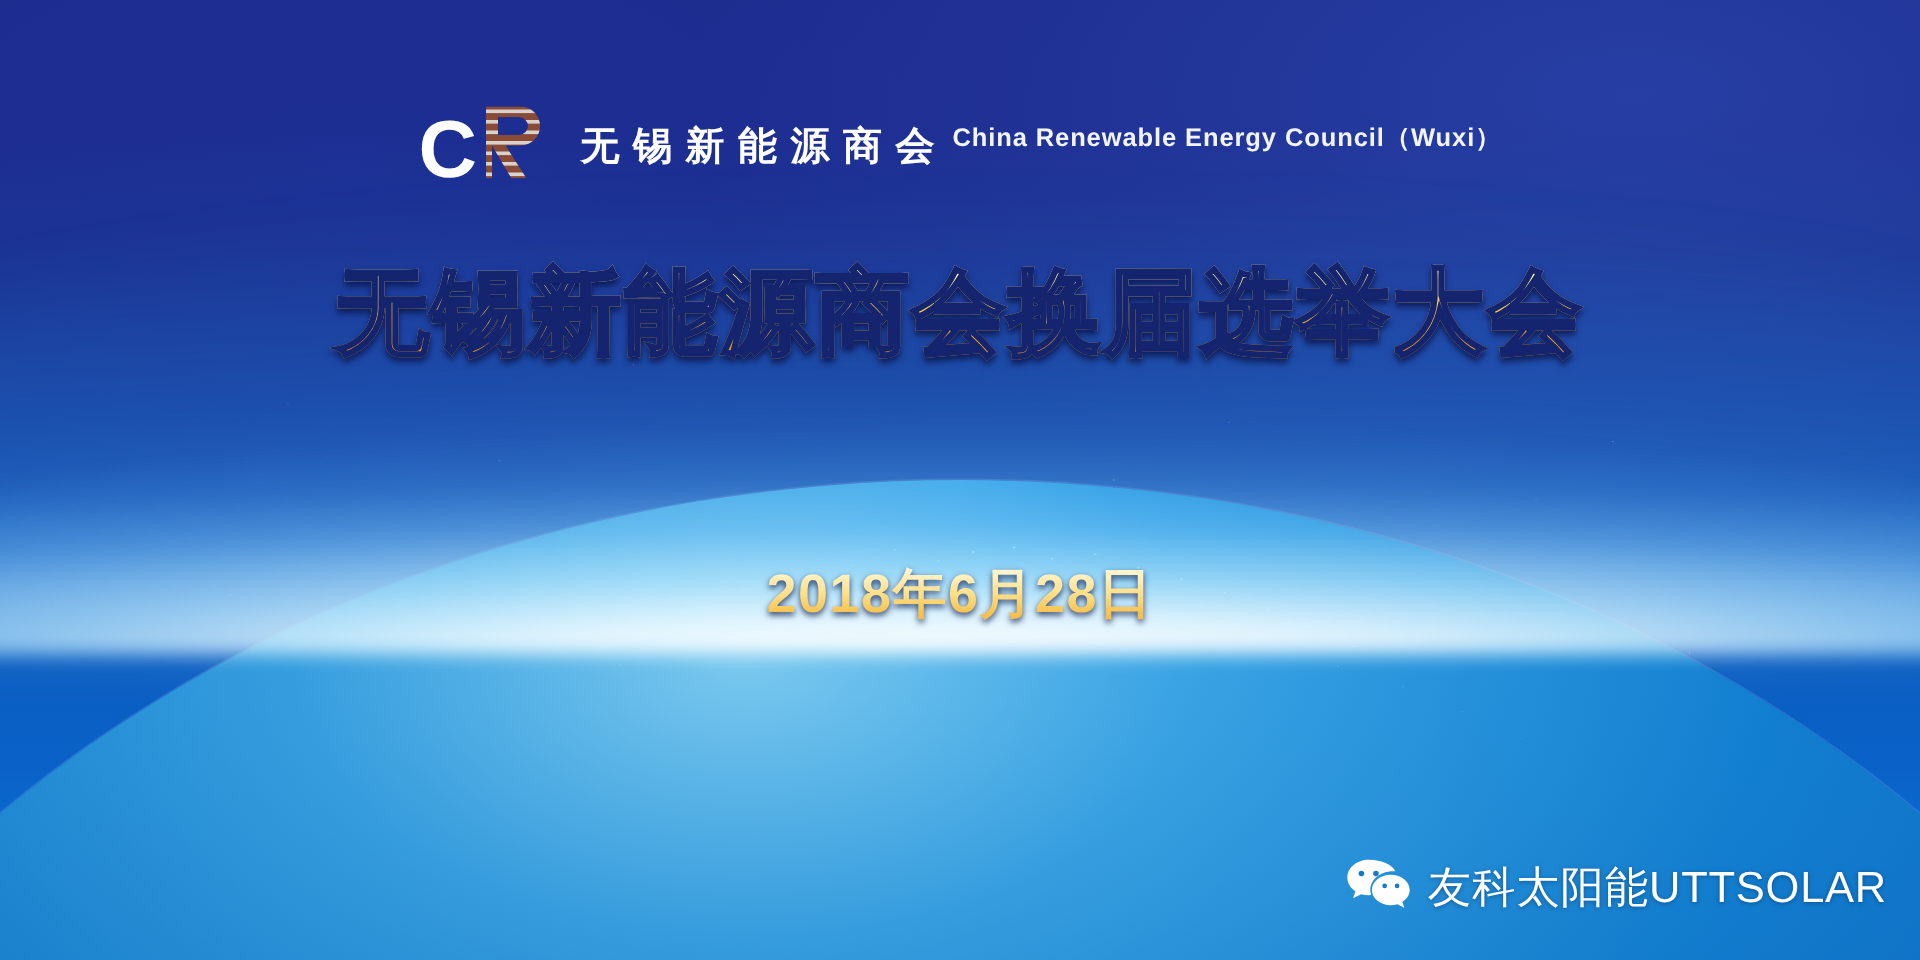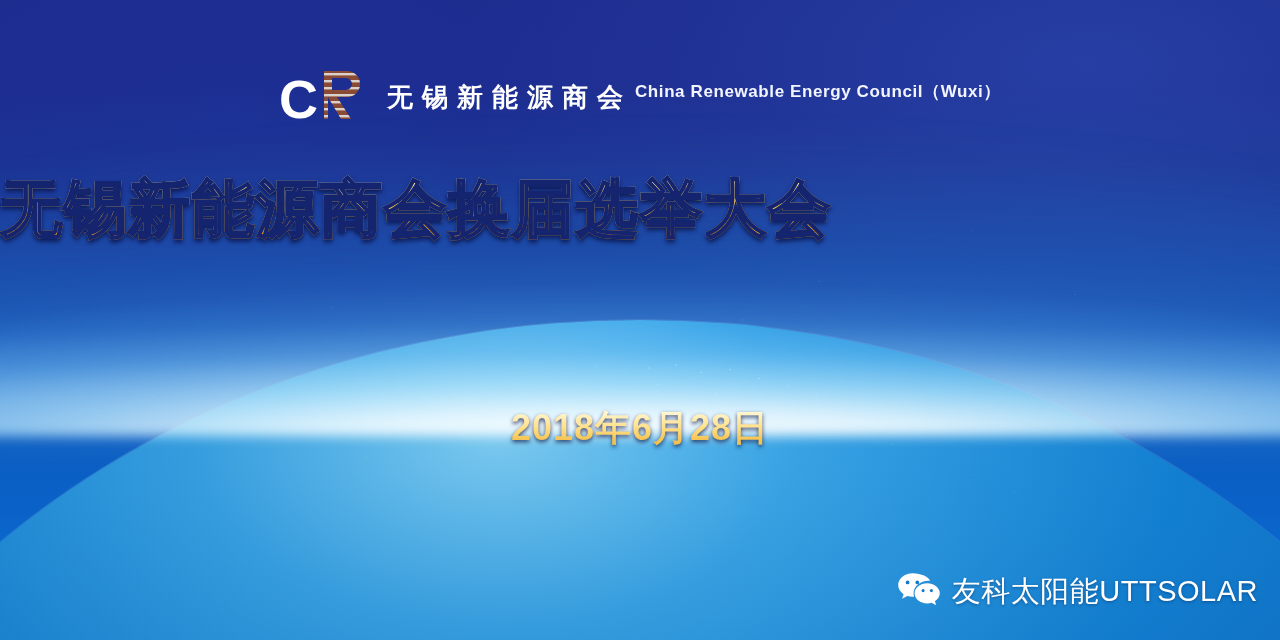--- a/index.html
+++ b/index.html
@@ -212,21 +212,21 @@
     letter-spacing: 0.6px;
     line-height: 1.1;
     white-space: nowrap;
   }
 
   
   .title-block {
     position: absolute;
     top: 168px;
     left: 0; right: 0;
-    text-align: left;
+    text-align: center;
   }
   .title-line {
     font-size: 62px;
     font-weight: 700;
     letter-spacing: 2px;
     line-height: 1.32;
     white-space: nowrap;
     background: linear-gradient(to bottom,
         #fffbe8 0%,
         #ffeeb0 16%,
@@ -244,21 +244,20 @@
   }
 
   
   .meta-row {
     position: absolute;
     top: 372px;
     left: 0; right: 0;
     display: flex;
     justify-content: center;
     align-items: flex-end;
-    margin-top: 32px;
   }
   .meta-text {
     font-size: 36px;
     font-weight: 700;
     letter-spacing: 1px;
     white-space: nowrap;
     background: linear-gradient(to bottom,
         #fffdf0 0%,
         #fff2c4 22%,
         #ffe08a 48%,

